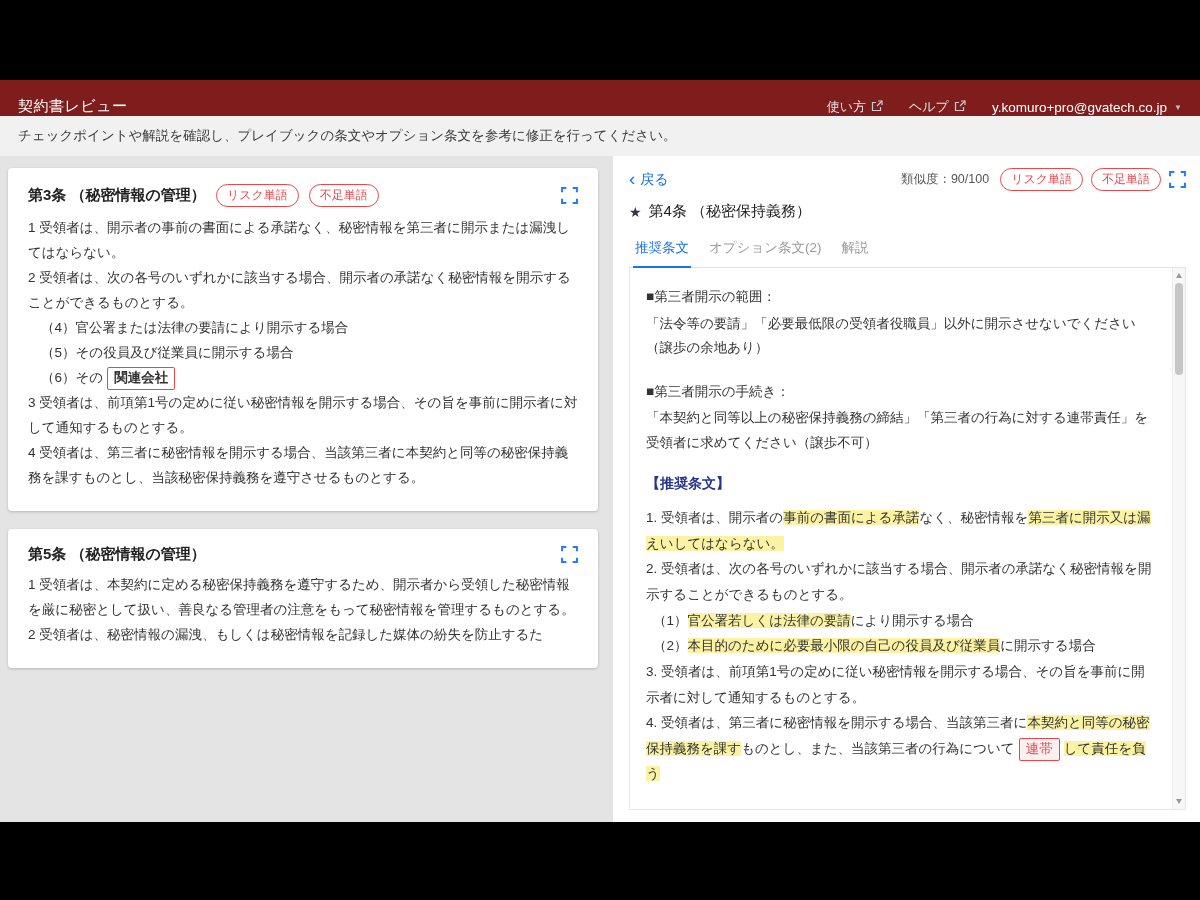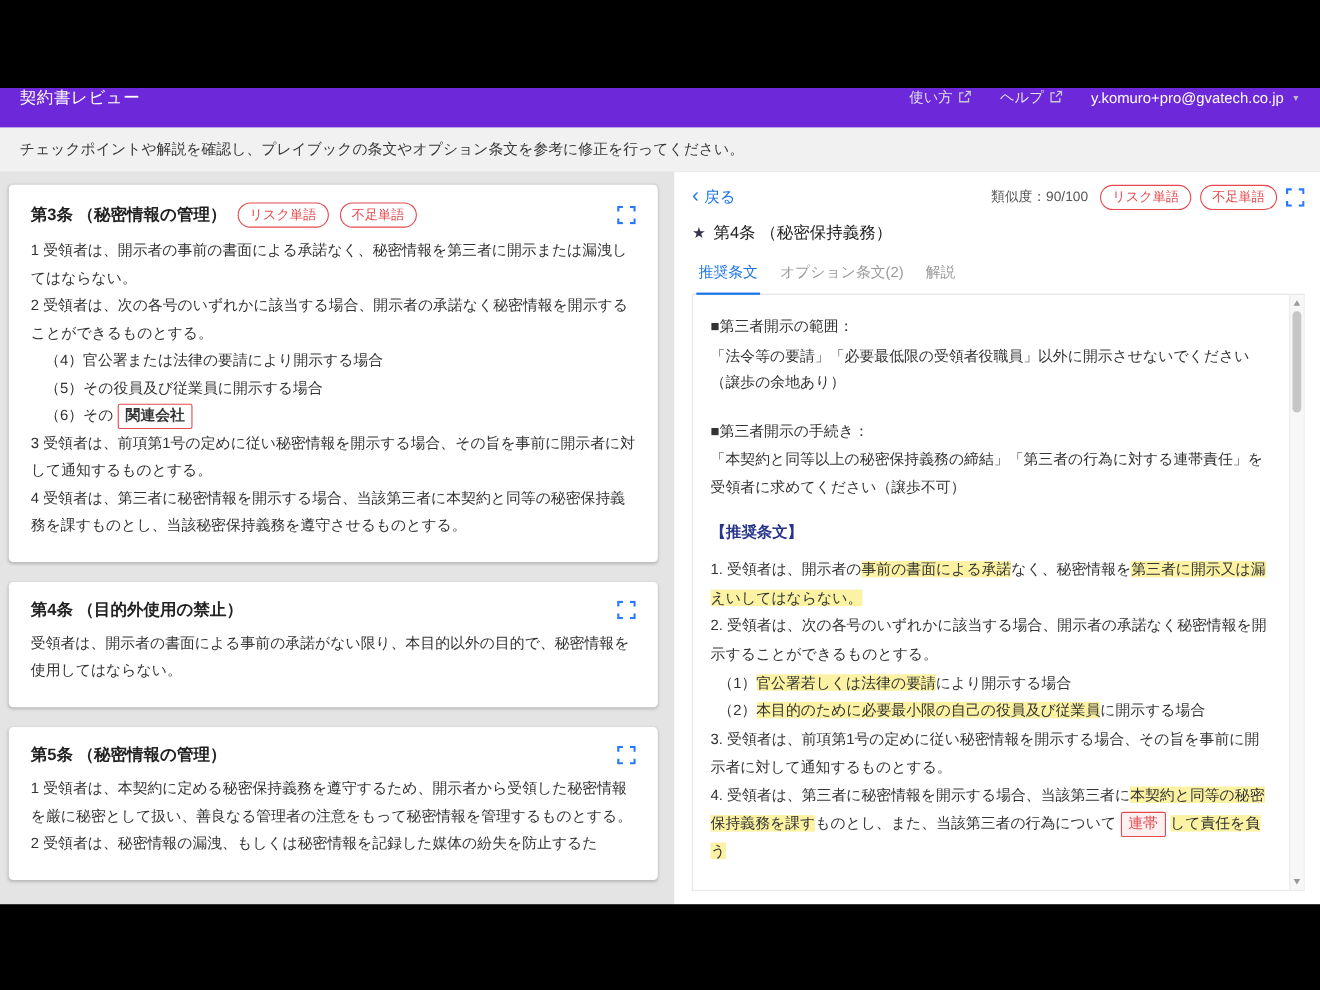--- a/index.html
+++ b/index.html
@@ -15,22 +15,22 @@
     position: absolute; top: 80px; left: 0;
     width: 1200px; height: 742px;
     background: #e7e7e7;
     display: flex; flex-direction: column;
     overflow: hidden;
   }
 
   
   .topbar {
     flex: 0 0 36px; height: 36px;
-    background: #6d28d9; color: #fff;
-    display: flex; align-items: flex-start;
+    background: #7f1d1d; color: #fff;
+    display: flex; align-items: flex-end;
     padding: 0 18px;
   }
   .topbar-title { font-size: 15px; letter-spacing: .5px; }
   .topbar-right { margin-left: auto; display: flex; align-items: center; gap: 26px; }
   .topbar-link { display: flex; align-items: center; gap: 5px; font-size: 13px; color: #e3e3ea; cursor: pointer; }
   .account { display: flex; align-items: center; gap: 7px; font-size: 13.5px; color: #fff; cursor: pointer; }
   .caret { font-size: 8px; color: #bfbfca; }
 
   
   .infobar {
@@ -193,36 +193,20 @@
             <p><span>1 受領者は、開示者の事前の書面による承諾なく、秘密情報を第三者に開示または漏洩してはならない。</span></p>
             <p><span>2 受領者は、次の各号のいずれかに該当する場合、開示者の承諾なく秘密情報を開示することができるものとする。</span></p>
             <p class="p-indent"><span>（4）官公署または法律の要請により開示する場合</span></p>
             <p class="p-indent"><span>（5）その役員及び従業員に開示する場合</span></p>
             <p class="p-indent"><span>（6）その</span><span class="seg-risk">関連会社</span></p>
             <p><span>3 受領者は、前項第1号の定めに従い秘密情報を開示する場合、その旨を事前に開示者に対して通知するものとする。</span></p>
             <p><span>4 受領者は、第三者に秘密情報を開示する場合、当該第三者に本契約と同等の秘密保持義務を課すものとし、当該秘密保持義務を遵守させるものとする。</span></p>
           </div>
         </section>
 
-        <section class="card">
-          <div class="card-head">
-            <h2 class="card-title">第4条 （目的外使用の禁止）</h2>
-            <span class="expand-btn">
-              <svg width="17" height="17" viewBox="0 0 16 16" fill="none" stroke="#2979ff" stroke-width="1.9">
-                <path d="M1 5V1h4"></path>
-                  <path d="M11 1h4v4"></path>
-                  <path d="M15 11v4h-4"></path>
-                  <path d="M5 15H1v-4"></path>
-              </svg>
-            </span>
-          </div>
-          <div class="card-body">
-            <p><span>受領者は、開示者の書面による事前の承諾がない限り、本目的以外の目的で、秘密情報を使用してはならない。</span></p>
-          </div>
-        </section>
 
         <section class="card">
           <div class="card-head">
             <h2 class="card-title">第5条 （秘密情報の管理）</h2>
             <span class="expand-btn">
               <svg width="17" height="17" viewBox="0 0 16 16" fill="none" stroke="#2979ff" stroke-width="1.9">
                 <path d="M1 5V1h4"></path>
                   <path d="M11 1h4v4"></path>
                   <path d="M15 11v4h-4"></path>
                   <path d="M5 15H1v-4"></path>

